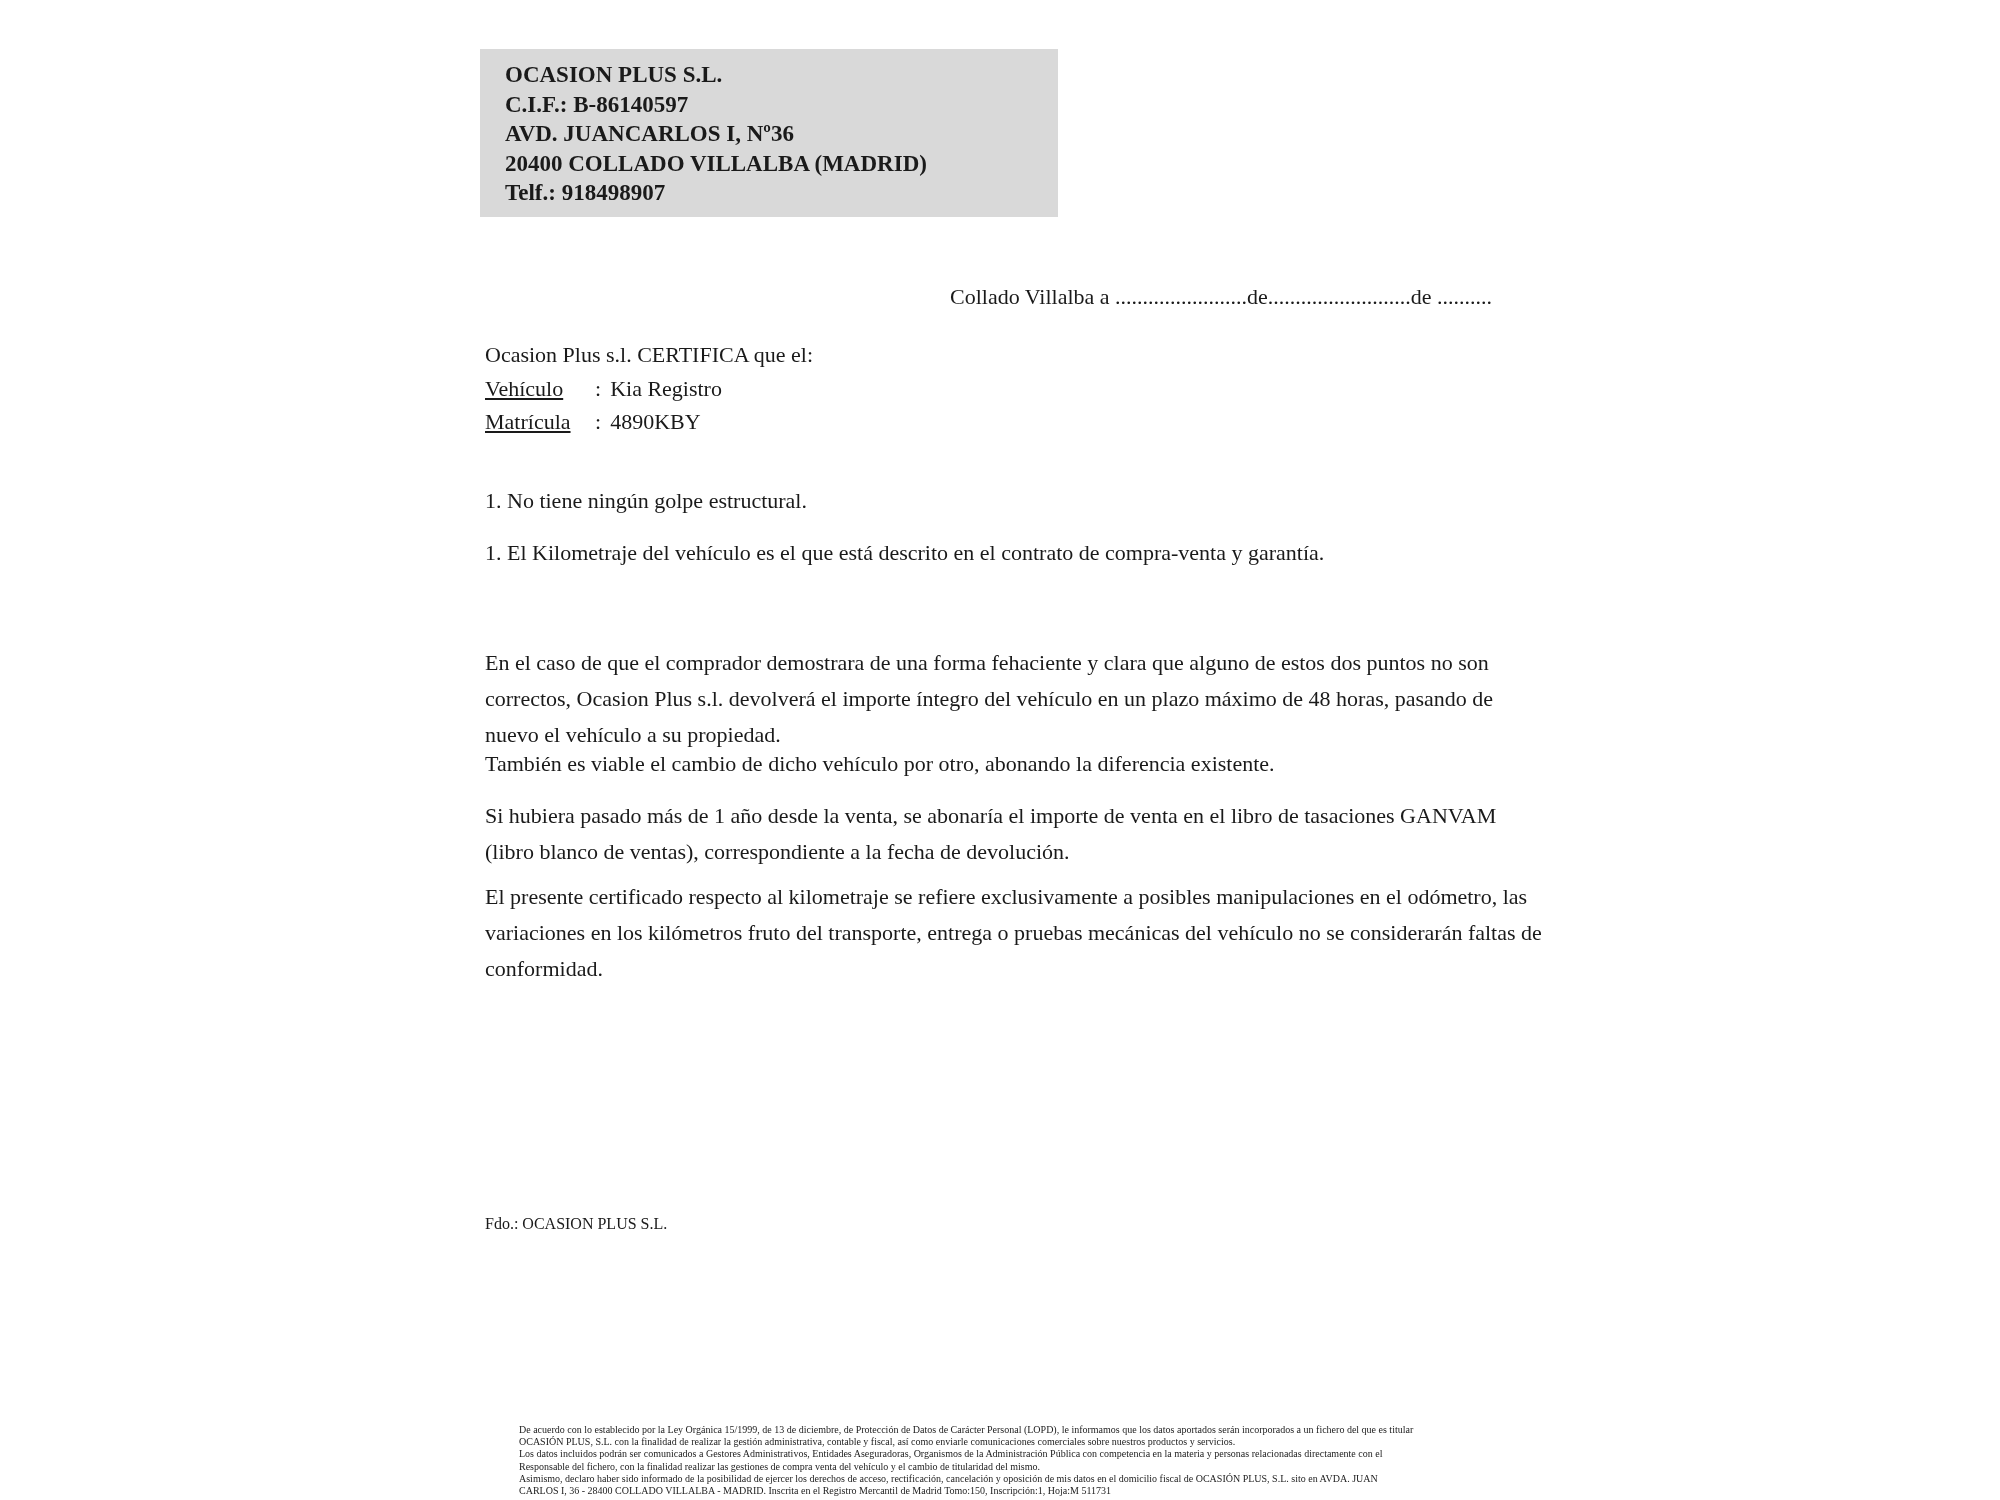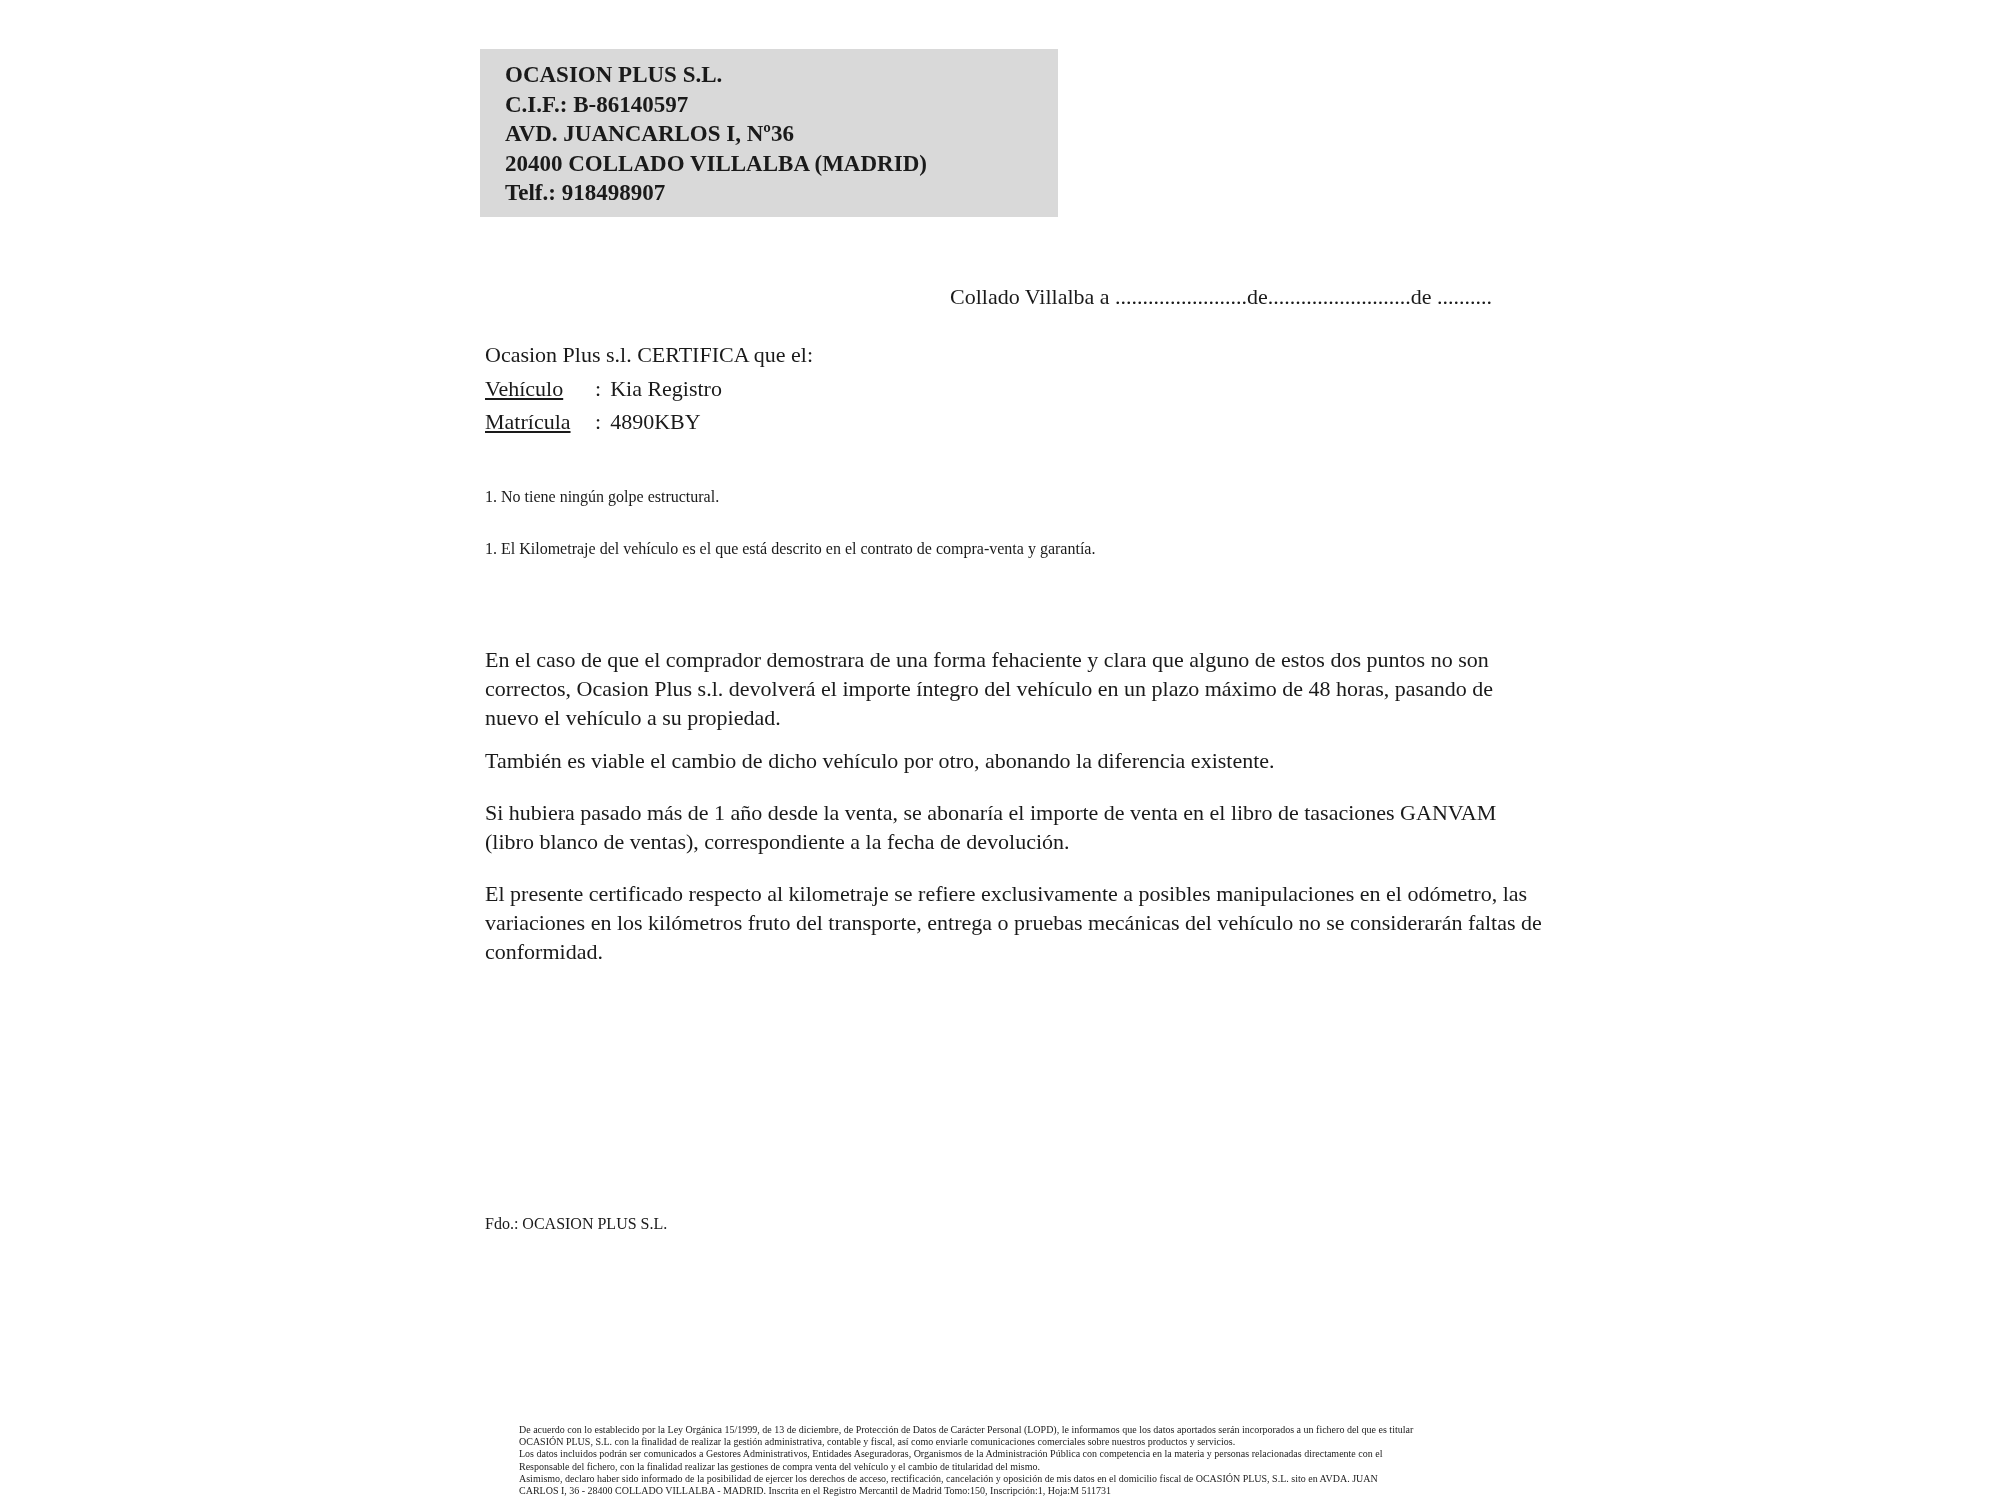--- a/index.html
+++ b/index.html
@@ -55,32 +55,32 @@
   .label-cell {
     display: inline-block;
     width: 110px;
   }
   .underlined { text-decoration: underline; }
   .sep { margin-right: 9px; }
   
   .point {
     position: absolute;
     left: 485px;
-    font-size: 16px;
+    font-size: 22px;
     white-space: nowrap;
   }
   #point-1 { top: 488px; }
   #point-2 { top: 540px; }
   
   .para {
     position: absolute;
     left: 485px;
     width: 1065px;
     font-size: 22px;
-    line-height: 29px;
+    line-height: 36px;
     text-align: left;
   }
   #para-refund   { top: 645px; }
   #para-exchange { top: 746px; }
   #para-ganvam   { top: 798px; }
   #para-odometer { top: 879px; }
   
   .signature {
     position: absolute;
     left: 485px;

